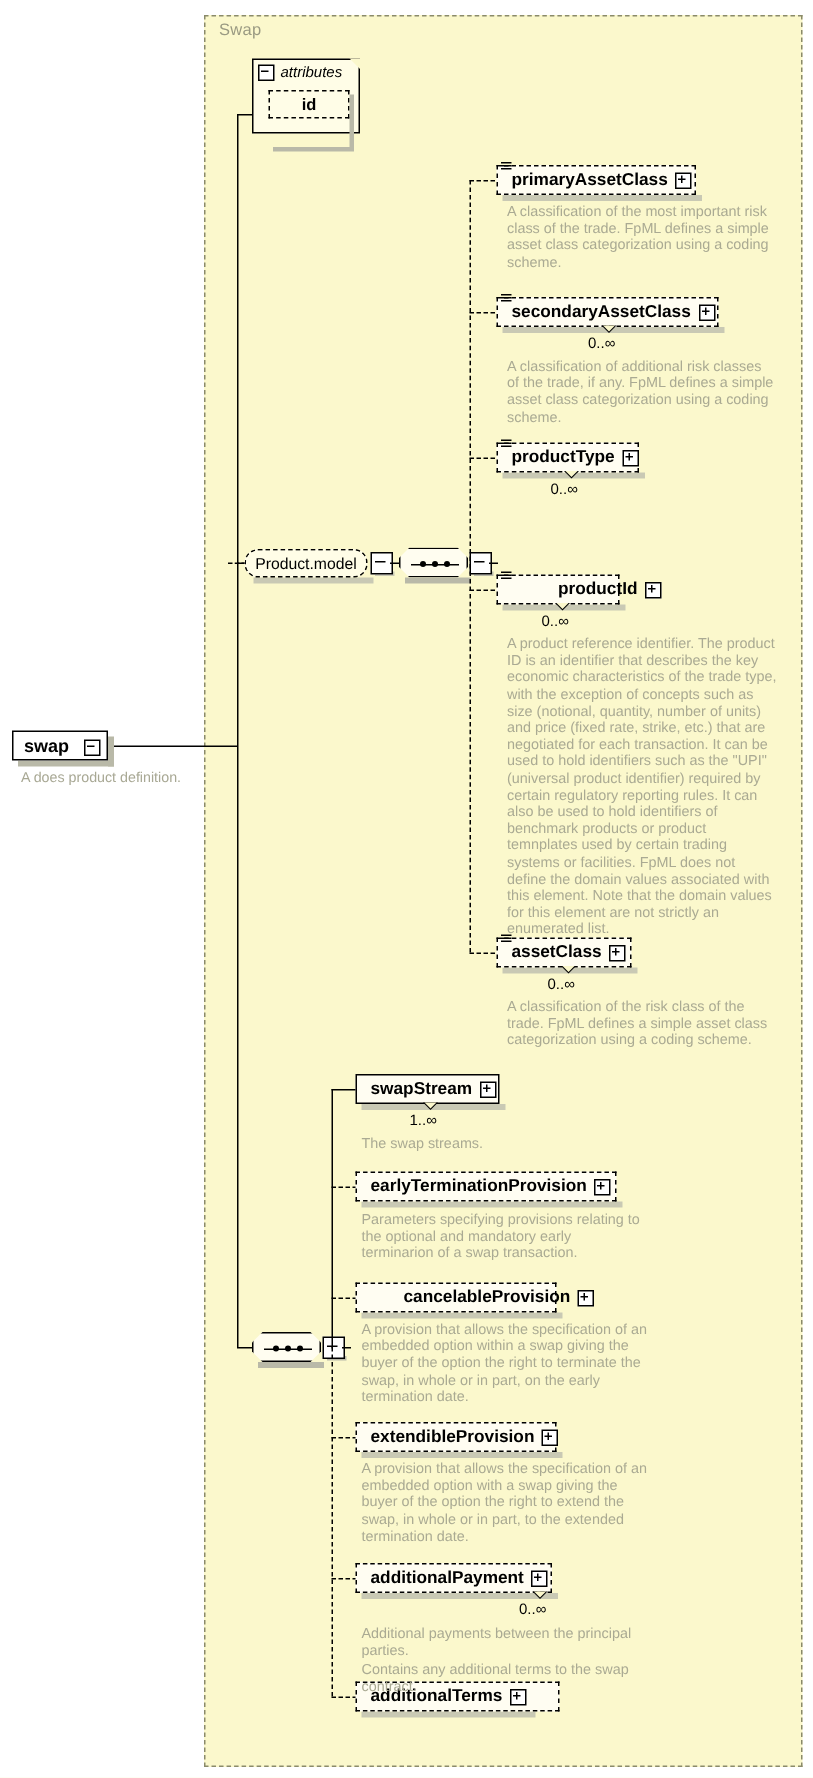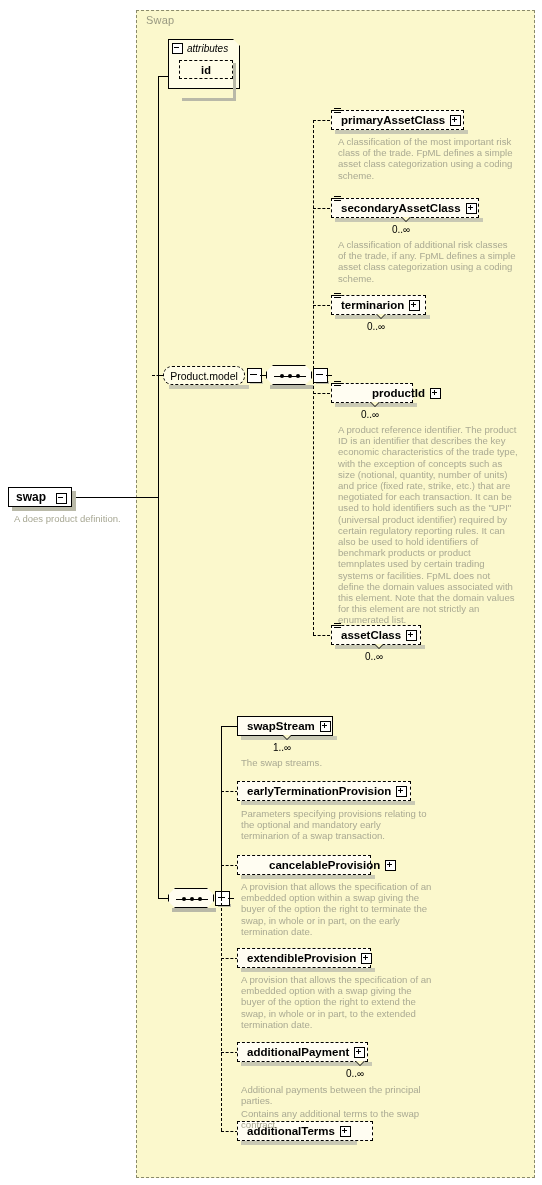--- a/index.html
+++ b/index.html
@@ -237,21 +237,21 @@
   <div class="desc" style="left:338px;top:239px;width:180px;">A classification of additional risk classes of the trade, if any. FpML defines a simple asset class categorization using a coding scheme.</div>
 
   <div class="dash-h" style="left:313px;top:305px;width:17px;"></div>
   <div class="el-shadow" style="left:335px;top:315px;width:95px;"></div>
   <div class="el opt" style="left:331px;top:295px;width:95px;">
     <span class="stack-ic">
         <i></i>
         <i></i>
         <i></i>
       </span>
-    <span class="nm">terminarion</span>
+    <span class="nm">productType</span>
     <span class="plus-sq tog"></span>
   </div>
   <div class="occ-tail" style="left:376px;top:314px;"></div>
   <div class="occ" style="left:367px;top:321px;">0..∞</div>
 
   <div class="dash-h" style="left:313px;top:393px;width:17px;"></div>
   <div class="el-shadow" style="left:335px;top:403px;width:82px;"></div>
   <div class="el opt" style="left:331px;top:383px;width:82px;padding-left:40px;">
     <span class="stack-ic">
         <i></i>
@@ -271,20 +271,21 @@
     <span class="stack-ic">
         <i></i>
         <i></i>
         <i></i>
       </span>
     <span class="nm">assetClass</span>
     <span class="plus-sq tog"></span>
   </div>
   <div class="occ-tail" style="left:374px;top:644px;"></div>
   <div class="occ" style="left:365px;top:651px;">0..∞</div>
+  <div class="desc" style="left:338px;top:666px;width:180px;">A classification of the risk class of the trade. FpML defines a simple asset class categorization using a coding scheme.</div>
 
   <div class="node-shadow" style="left:172px;top:908px;width:44px;height:4px;"></div>
   <div class="seq" style="left:168px;top:888px;">
     <div class="seq-inner">
       <span class="dot" style="left:6px;"></span>
       <span class="dot" style="left:14px;"></span>
       <span class="dot" style="left:22px;"></span>
     </div>
   </div>
   <div class="node-shadow" style="left:218px;top:904px;width:13px;height:3px;"></div>

